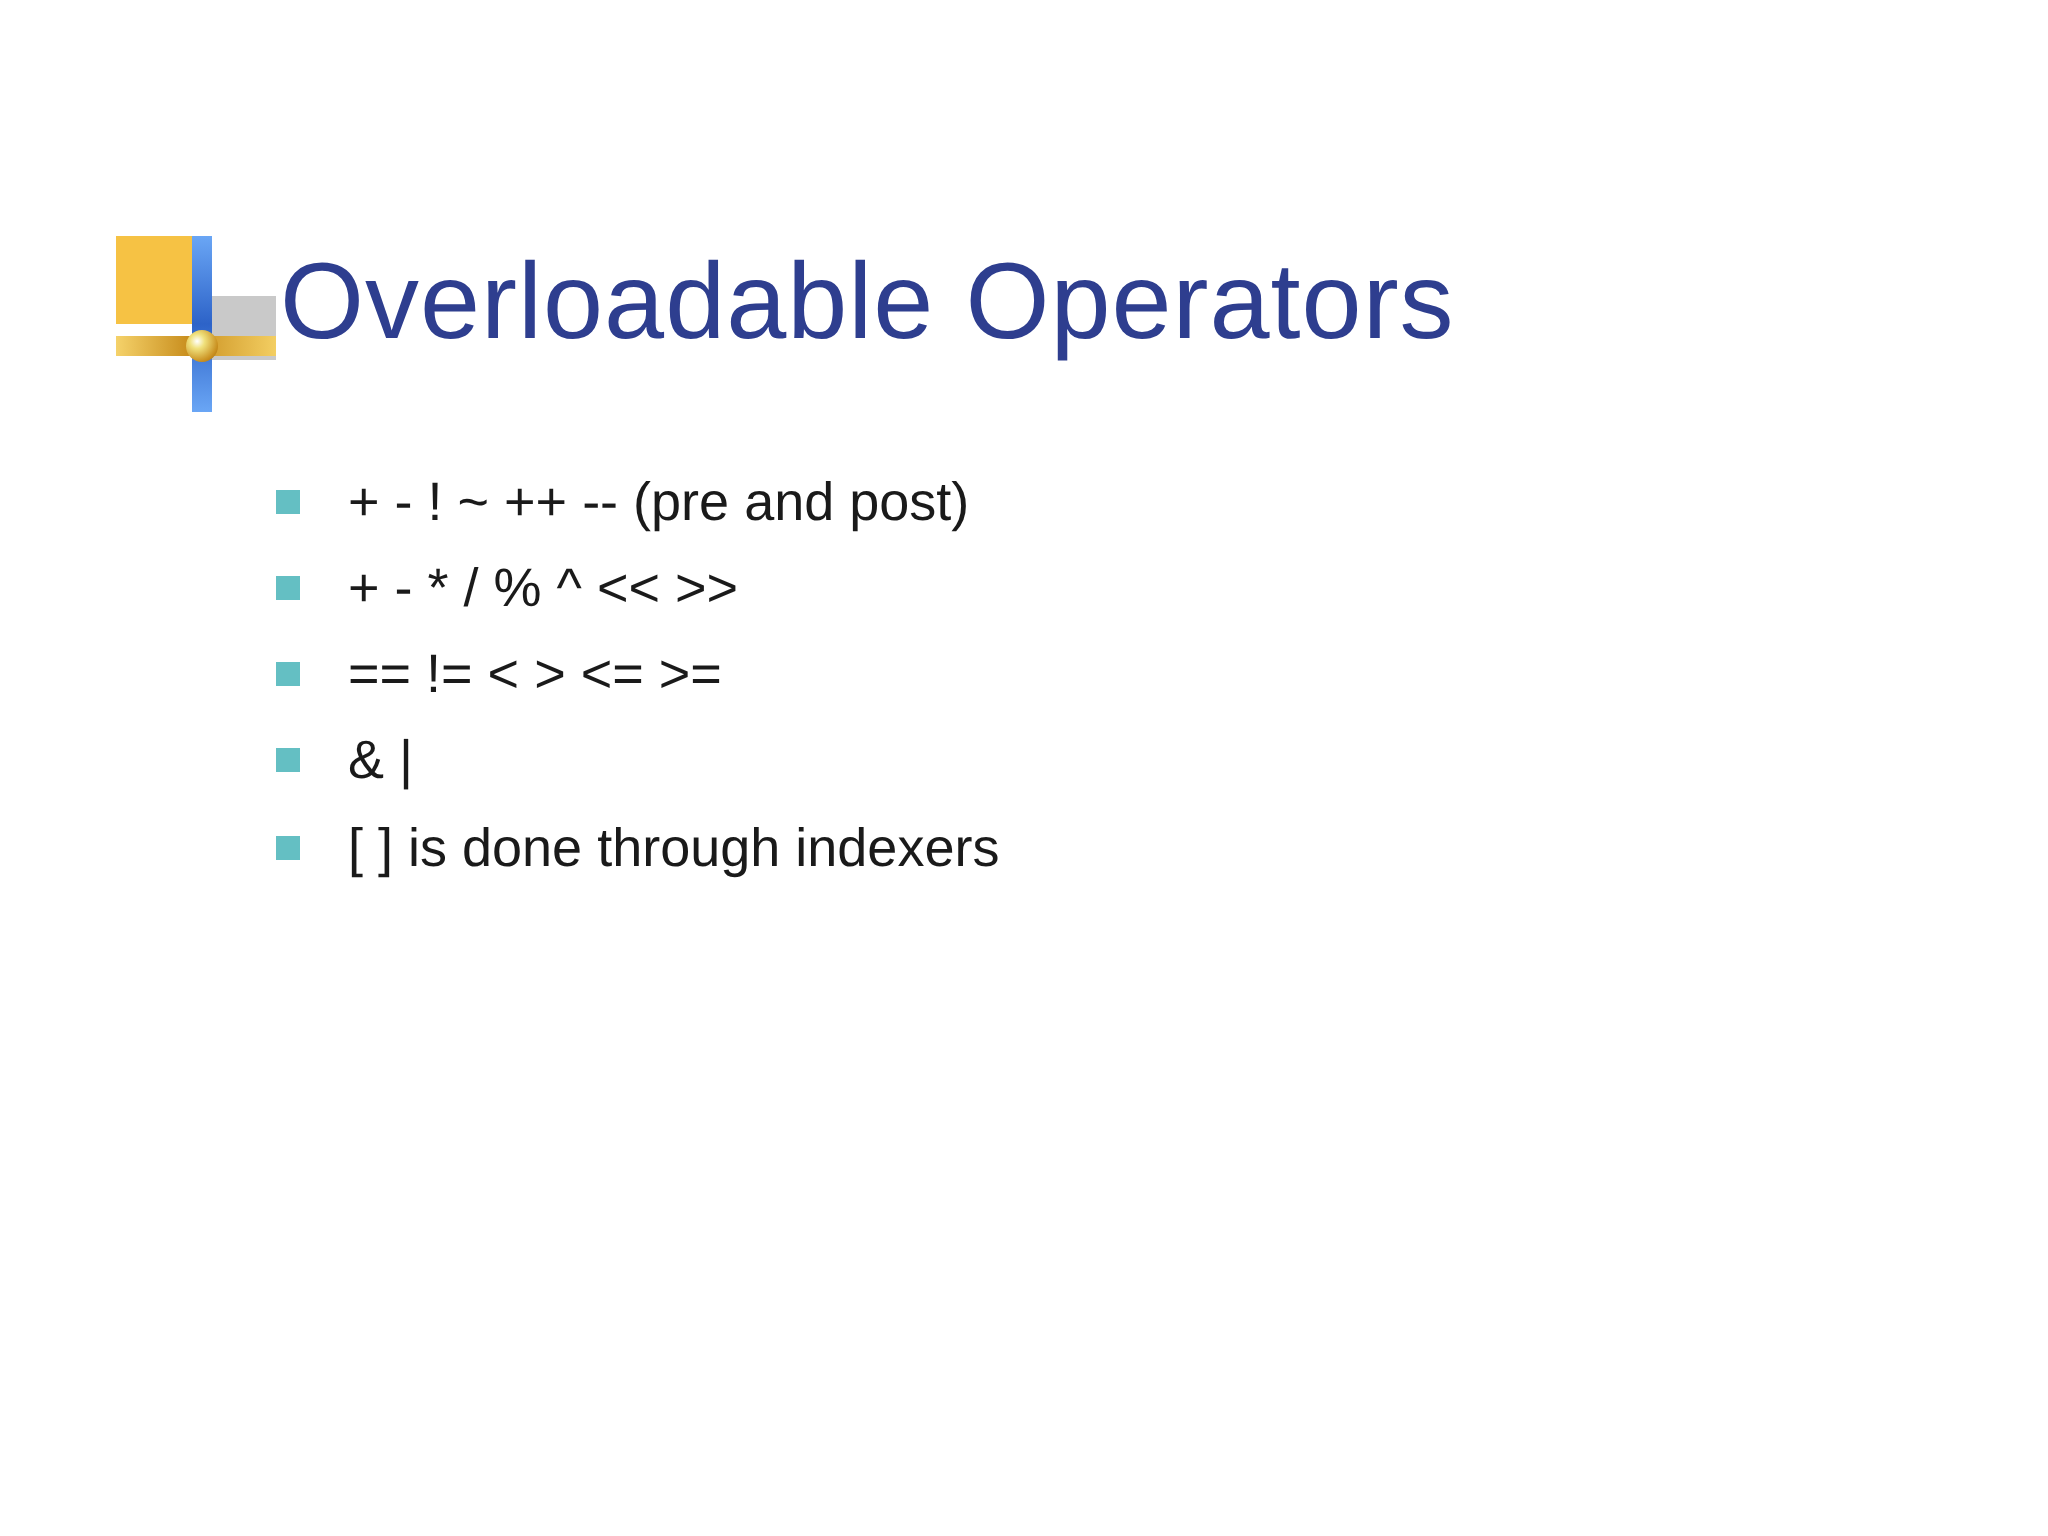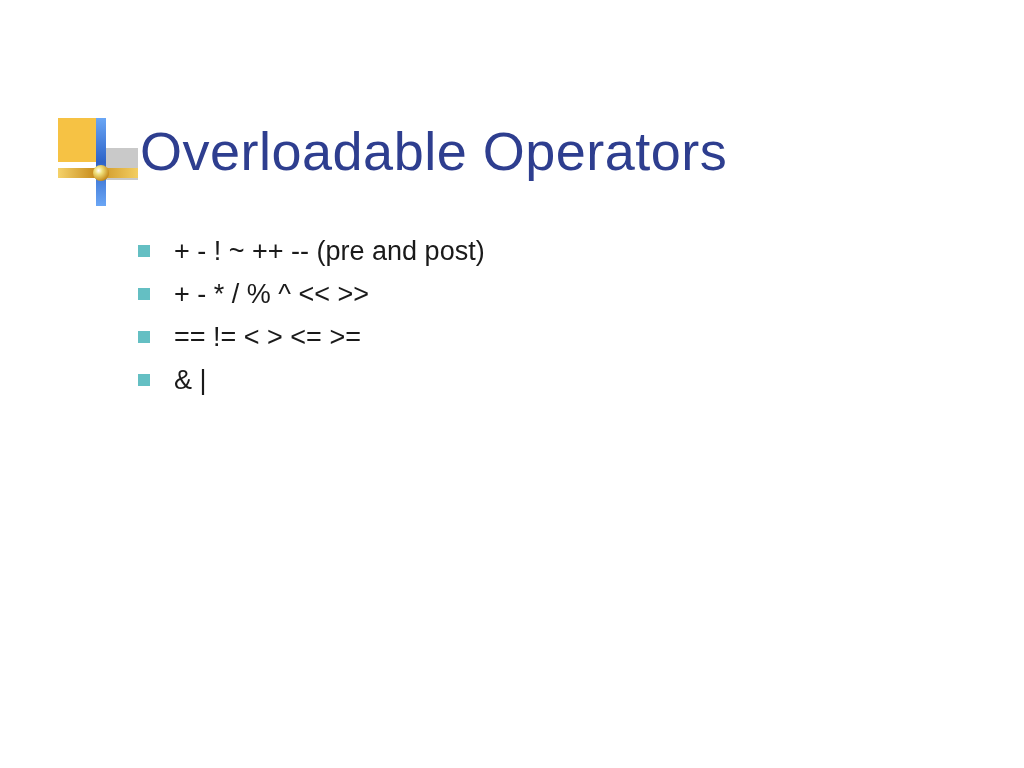--- a/index.html
+++ b/index.html
@@ -46,16 +46,17 @@
   </div>
 
   <h1 class="title">Overloadable Operators</h1>
 
   <div class="content">
     <ul>
       <li>+  -  !  ~  ++  -- (pre and post)</li>
       <li>+  -  *  /  %  ^  &lt;&lt;  &gt;&gt;</li>
       <li>== !=  &lt;  &gt;  &lt;=  &gt;=</li>
       <li>&amp;  |</li>
+      <li>[ ] is done through indexers</li>
     </ul>
   </div>
 
 </div>
 
 </body></html>

